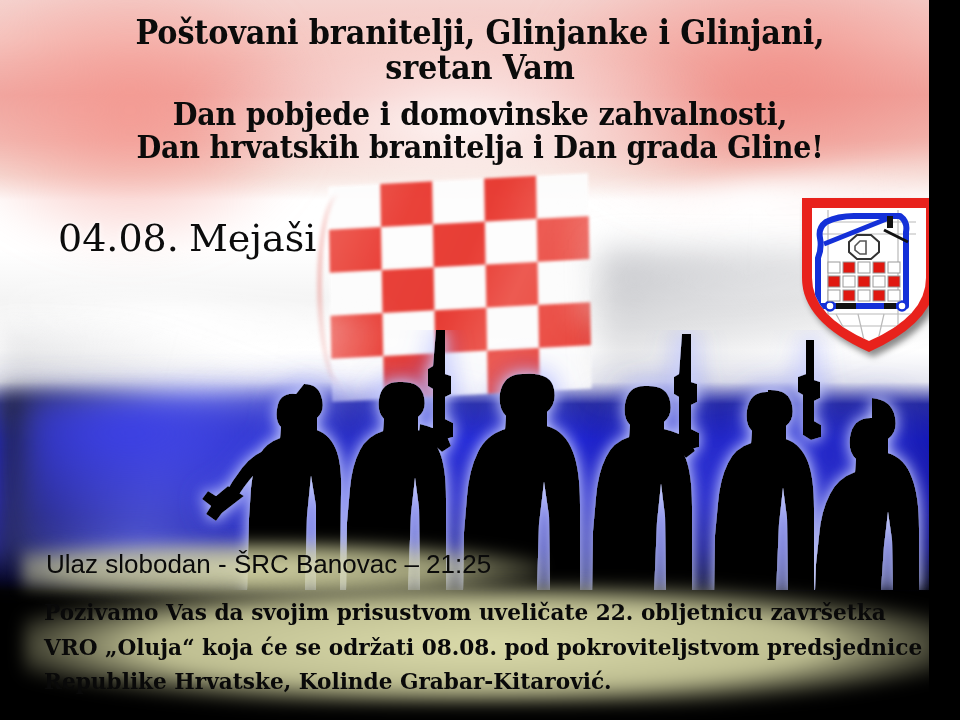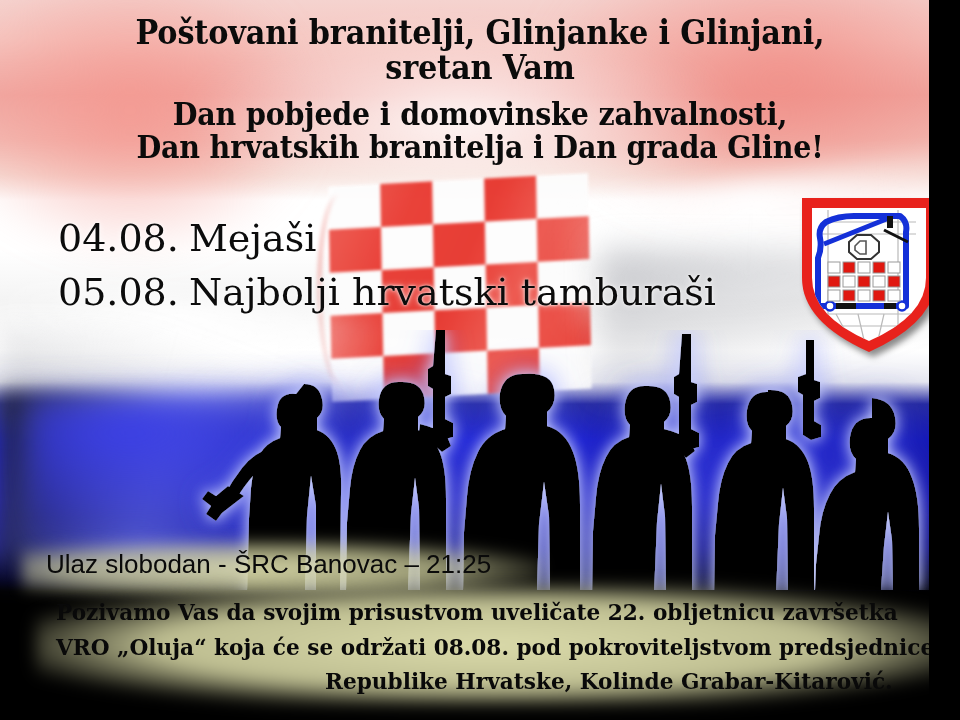--- a/index.html
+++ b/index.html
@@ -209,22 +209,22 @@
     position: absolute;
     left: 24px; top: 9px;
     font-family: "Liberation Sans", sans-serif;
     font-size: 26px;
     color: #0a0a0a;
     white-space: nowrap;
   }
 
   .footer-wrap {
     position: absolute;
-    left: 36px; top: 586px;
-    width: 916px; height: 118px; text-align: right;
+    left: 24px; top: 586px;
+    width: 916px; height: 118px;
   }
   .footer-glow {
     position: absolute; inset: 0;
     background: radial-gradient(ellipse at 50% 50%, rgba(226,226,176,.97) 0%, rgba(216,216,165,.88) 52%, rgba(120,120,80,0) 80%);
     filter: blur(8px);
   }
   .footer {
     position: absolute;
     left: 20px; top: 9px;
     width: 890px;
@@ -414,23 +414,20 @@
     <span class="h-line h1">Poštovani branitelji, Glinjanke i Glinjani,</span>
     <span class="h-line h2">sretan Vam</span>
     <span class="h-line h3">Dan pobjede i domovinske zahvalnosti,</span>
     <span class="h-line h4">Dan hrvatskih branitelja i Dan grada Gline!</span>
   </div>
 
   <div class="program">
     <div class="prog-row">
       <span class="prog-date">04.08.</span><span>Mejaši</span>
     </div>
-    <div class="prog-row">
-      <span class="prog-date">05.08.</span><span>Najbolji hrvatski tamburaši</span>
-    </div>
   </div>
 
   <div class="venue-wrap">
     <div class="venue-glow"></div>
     <div class="venue">Ulaz slobodan  - ŠRC Banovac – 21:25</div>
   </div>
 
   <div class="footer-wrap">
     <div class="footer-glow"></div>
     <div class="footer">

